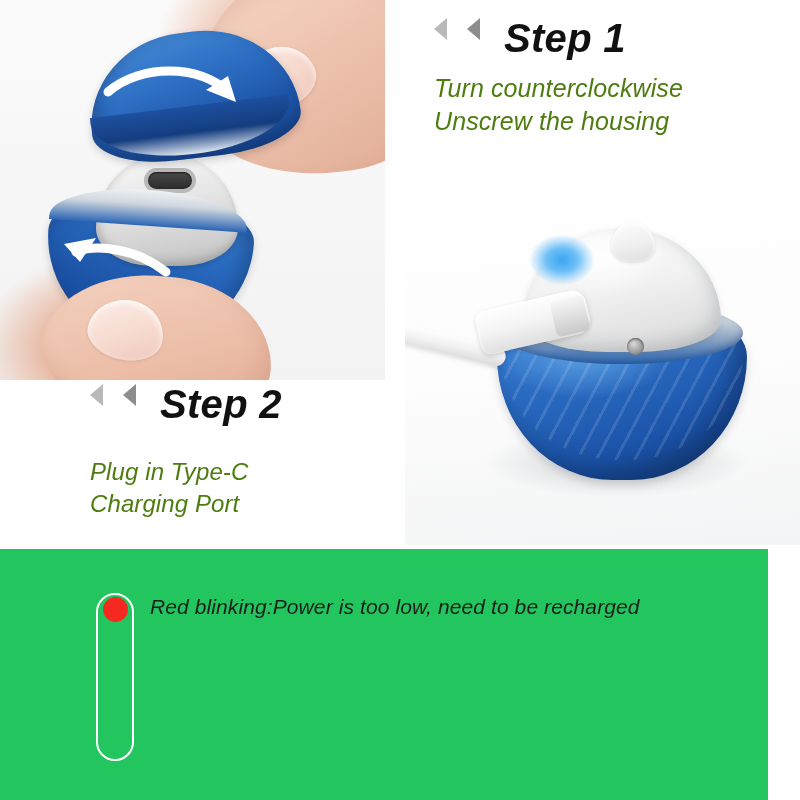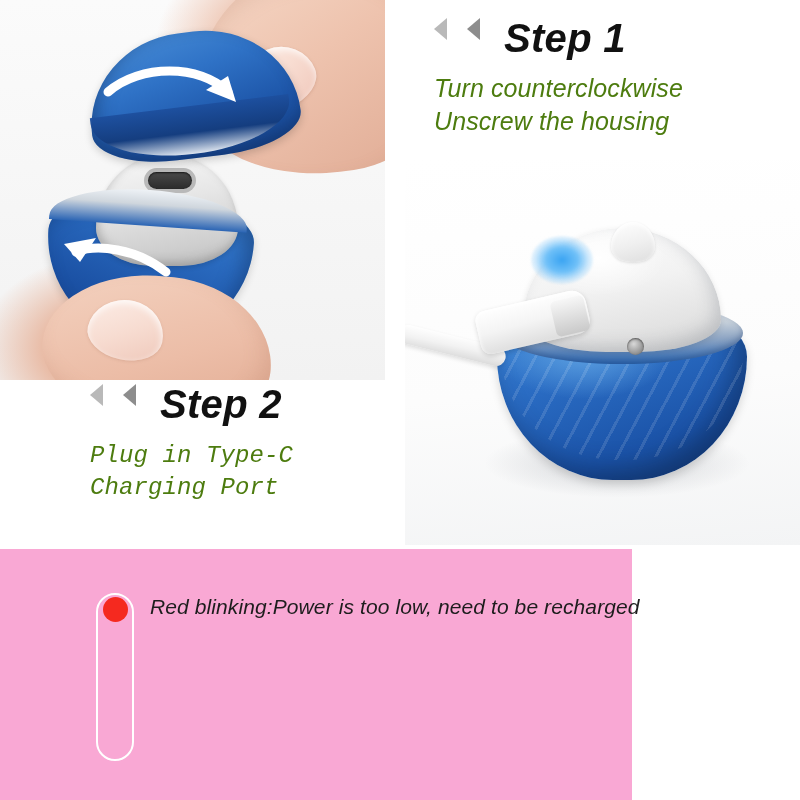--- a/index.html
+++ b/index.html
@@ -183,26 +183,26 @@
   .tri.a{border-right:13px solid #b9b9b9;}
   .tri.b{border-right:13px solid #8d8d8d;}
   .step-title{
     font-size:40px;font-style:italic;font-weight:700;color:#111;
     letter-spacing:.3px;line-height:1;margin-left:4px;
   }
   .step-desc{
     margin-top:14px;font-size:25px;font-style:italic;color:#4d7c0f;
     line-height:1.32;letter-spacing:.1px;white-space:pre-line;
   }
-  #step2-block .step-desc{font-size:24px;margin-top:16px;font-family:Liberation Mono, monospace;}
+  #step2-block .step-desc{font-size:24px;margin-top:32px;}
 
   
   #legend-panel{
-    position:absolute;left:0;top:549px;width:632px;height:251px;
-    background:#f9a8d4;
+    position:absolute;left:0;top:549px;width:768px;height:251px;
+    background:#22c55e;
   }
   #legend-inner{position:absolute;left:96px;top:44px;width:640px;}
   #led-pill{
     position:absolute;left:0;top:0;width:38px;height:168px;
     border:2px solid #ffffff;border-radius:19px;
     box-sizing:border-box;
   }
   .legend-row{
     position:relative;display:flex;align-items:flex-start;
     min-height:50px;margin-bottom:8px;

